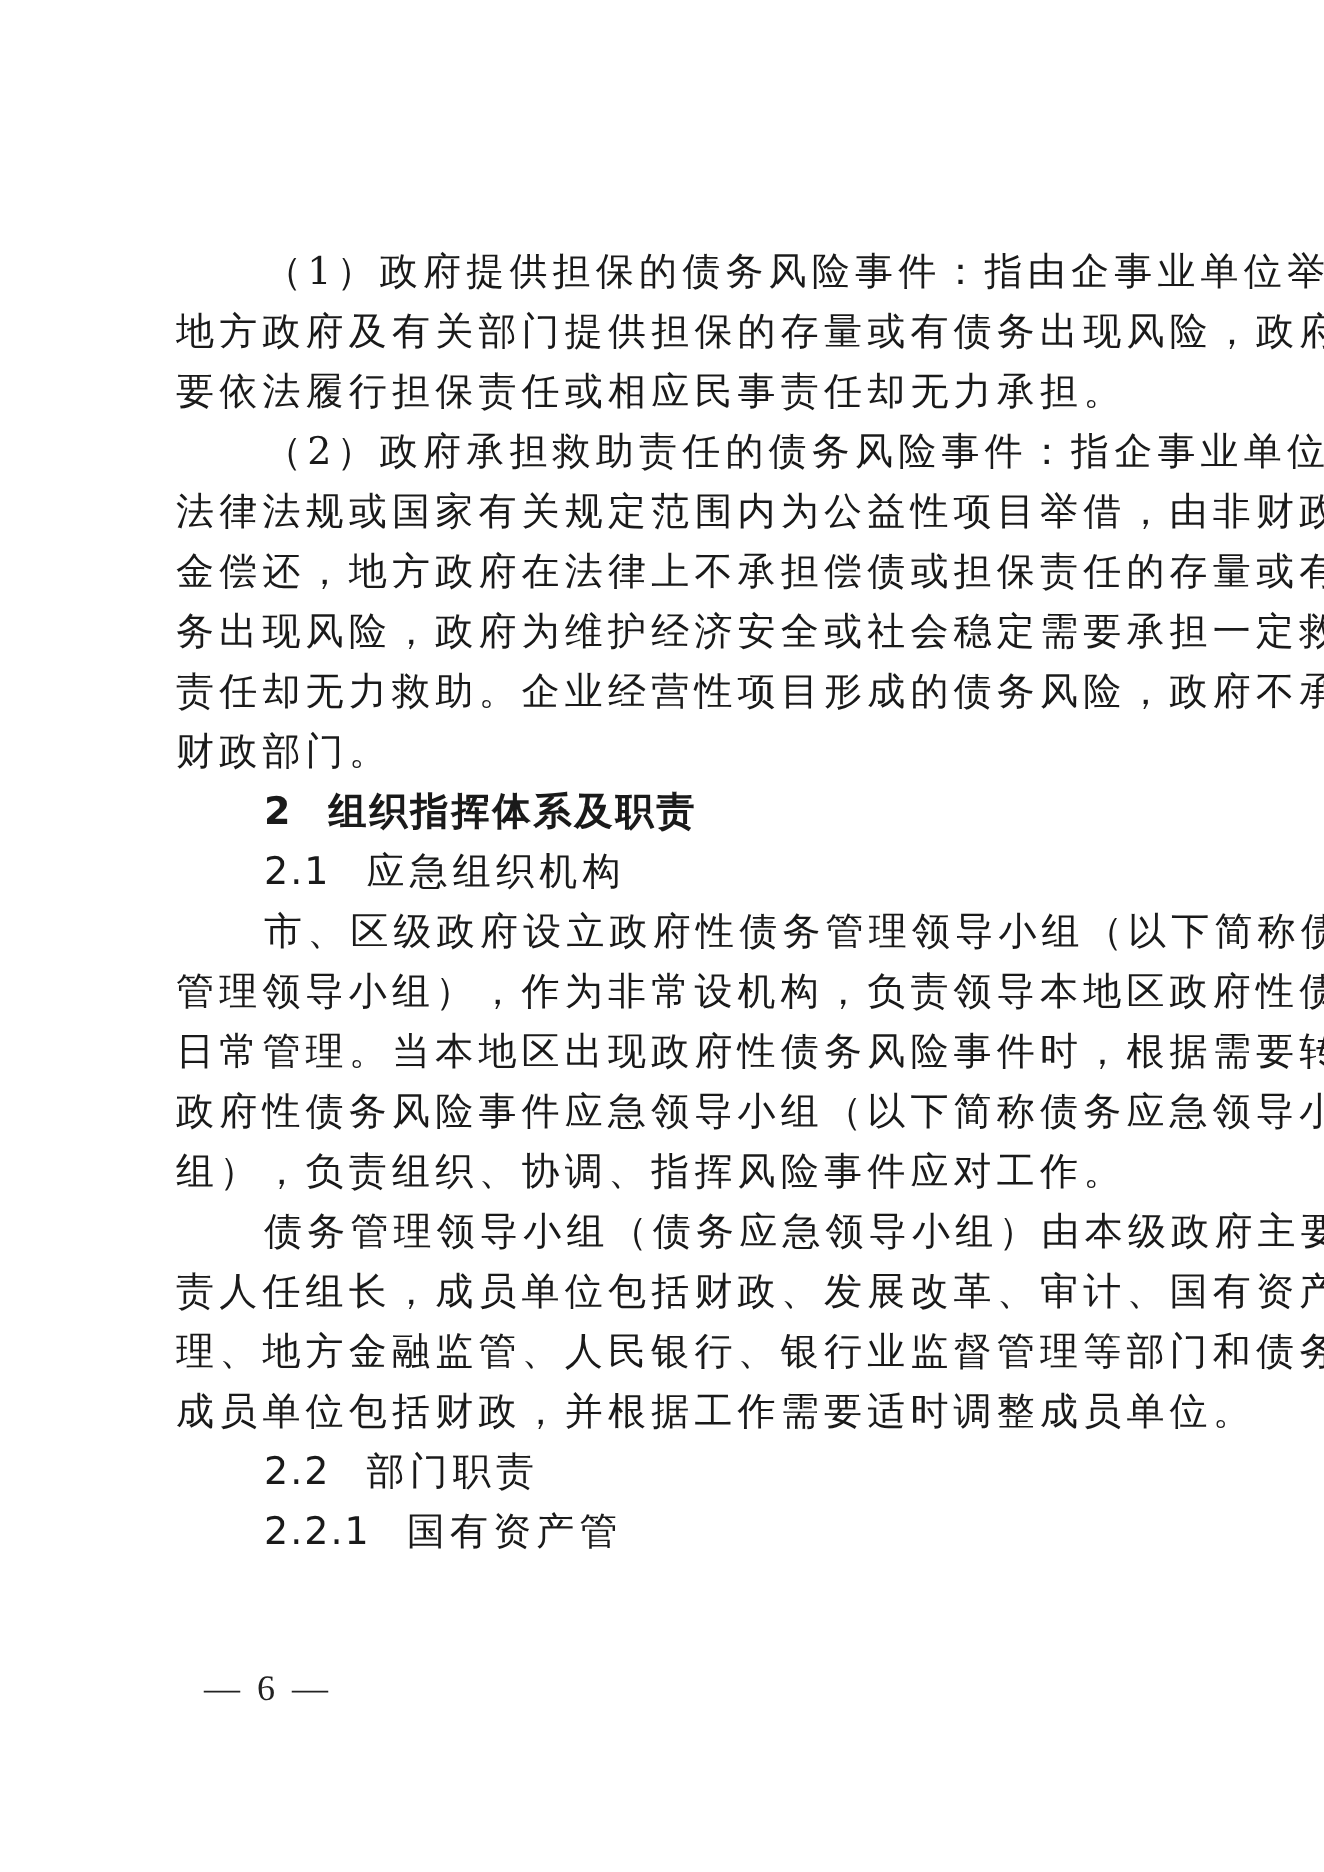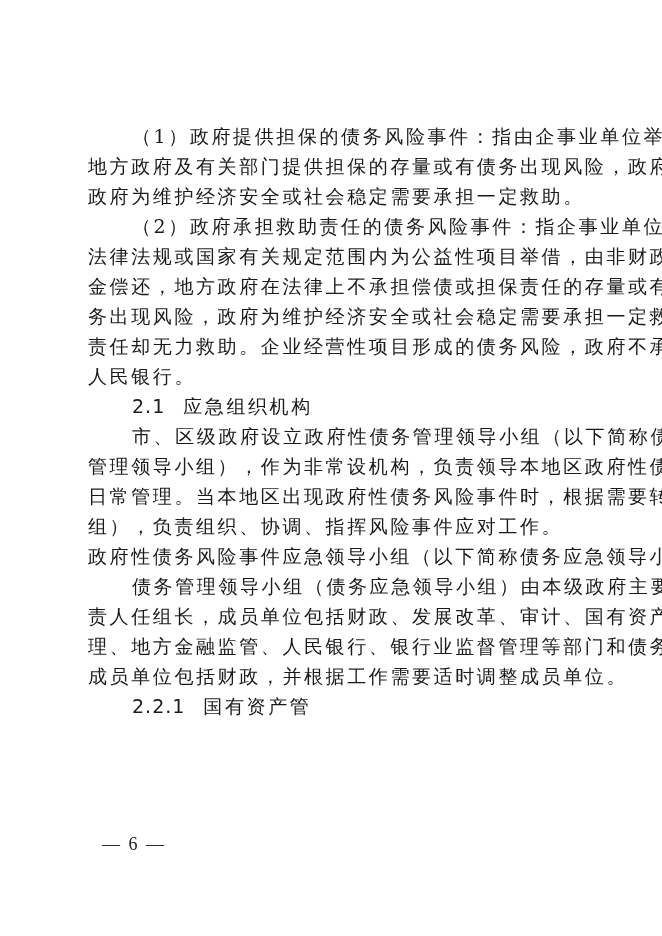--- a/index.html
+++ b/index.html
@@ -71,52 +71,58 @@
     }
   </style>
 </head>
 <body>
 
 <div class="page">
 
   <div class="para">
     <span class="line">（1）政府提供担保的债务风险事件：指由企事业单位举借、</span>
     <span class="line" style="text-indent:0">地方政府及有关部门提供担保的存量或有债务出现风险，政府需</span>
-    <span class="line last" style="text-indent:0">政府为维护经济安全或社会稳定需要承担一定救助。</span>
+    <span class="line last" style="text-indent:0">要依法履行担保责任或相应民事责任却无力承担。</span>
   </div>
 
   <div class="para">
     <span class="line">（2）政府承担救助责任的债务风险事件：指企事业单位在</span>
     <span class="line" style="text-indent:0">法律法规或国家有关规定范围内为公益性项目举借，由非财政资</span>
     <span class="line" style="text-indent:0">金偿还，地方政府在法律上不承担偿债或担保责任的存量或有债</span>
     <span class="line" style="text-indent:0">务出现风险，政府为维护经济安全或社会稳定需要承担一定救助</span>
     <span class="line" style="text-indent:0">责任却无力救助。企业经营性项目形成的债务风险，政府不承担</span>
-    <span class="line last" style="text-indent:0">人民银行。</span>
+    <span class="line last" style="text-indent:0">财政部门。</span>
   </div>
 
+  <div class="heading h1">
+    <span class="num">2</span><span>组织指挥体系及职责</span>
+  </div>
 
   <div class="heading h2">
     <span class="num">2.1</span><span>应急组织机构</span>
   </div>
 
   <div class="para">
     <span class="line">市、区级政府设立政府性债务管理领导小组（以下简称债务</span>
     <span class="line" style="text-indent:0">管理领导小组），作为非常设机构，负责领导本地区政府性债务</span>
     <span class="line" style="text-indent:0">日常管理。当本地区出现政府性债务风险事件时，根据需要转为</span>
+    <span class="line" style="text-indent:0">政府性债务风险事件应急领导小组（以下简称债务应急领导小</span>
     <span class="line last" style="text-indent:0">组），负责组织、协调、指挥风险事件应对工作。</span>
-    <span class="line" style="text-indent:0">政府性债务风险事件应急领导小组（以下简称债务应急领导小</span>
   </div>
 
   <div class="para">
     <span class="line">债务管理领导小组（债务应急领导小组）由本级政府主要负</span>
     <span class="line" style="text-indent:0">责人任组长，成员单位包括财政、发展改革、审计、国有资产管</span>
     <span class="line" style="text-indent:0">理、地方金融监管、人民银行、银行业监督管理等部门和债务单</span>
     <span class="line last" style="text-indent:0">成员单位包括财政，并根据工作需要适时调整成员单位。</span>
   </div>
 
+  <div class="heading h2">
+    <span class="num">2.2</span><span>部门职责</span>
+  </div>
 
   <div class="heading h2">
     <span class="num">2.2.1</span><span>国有资产管</span>
   </div>
 
 </div>
 
 <div class="pagenum">— 6 —</div>
 
 </body></html>

